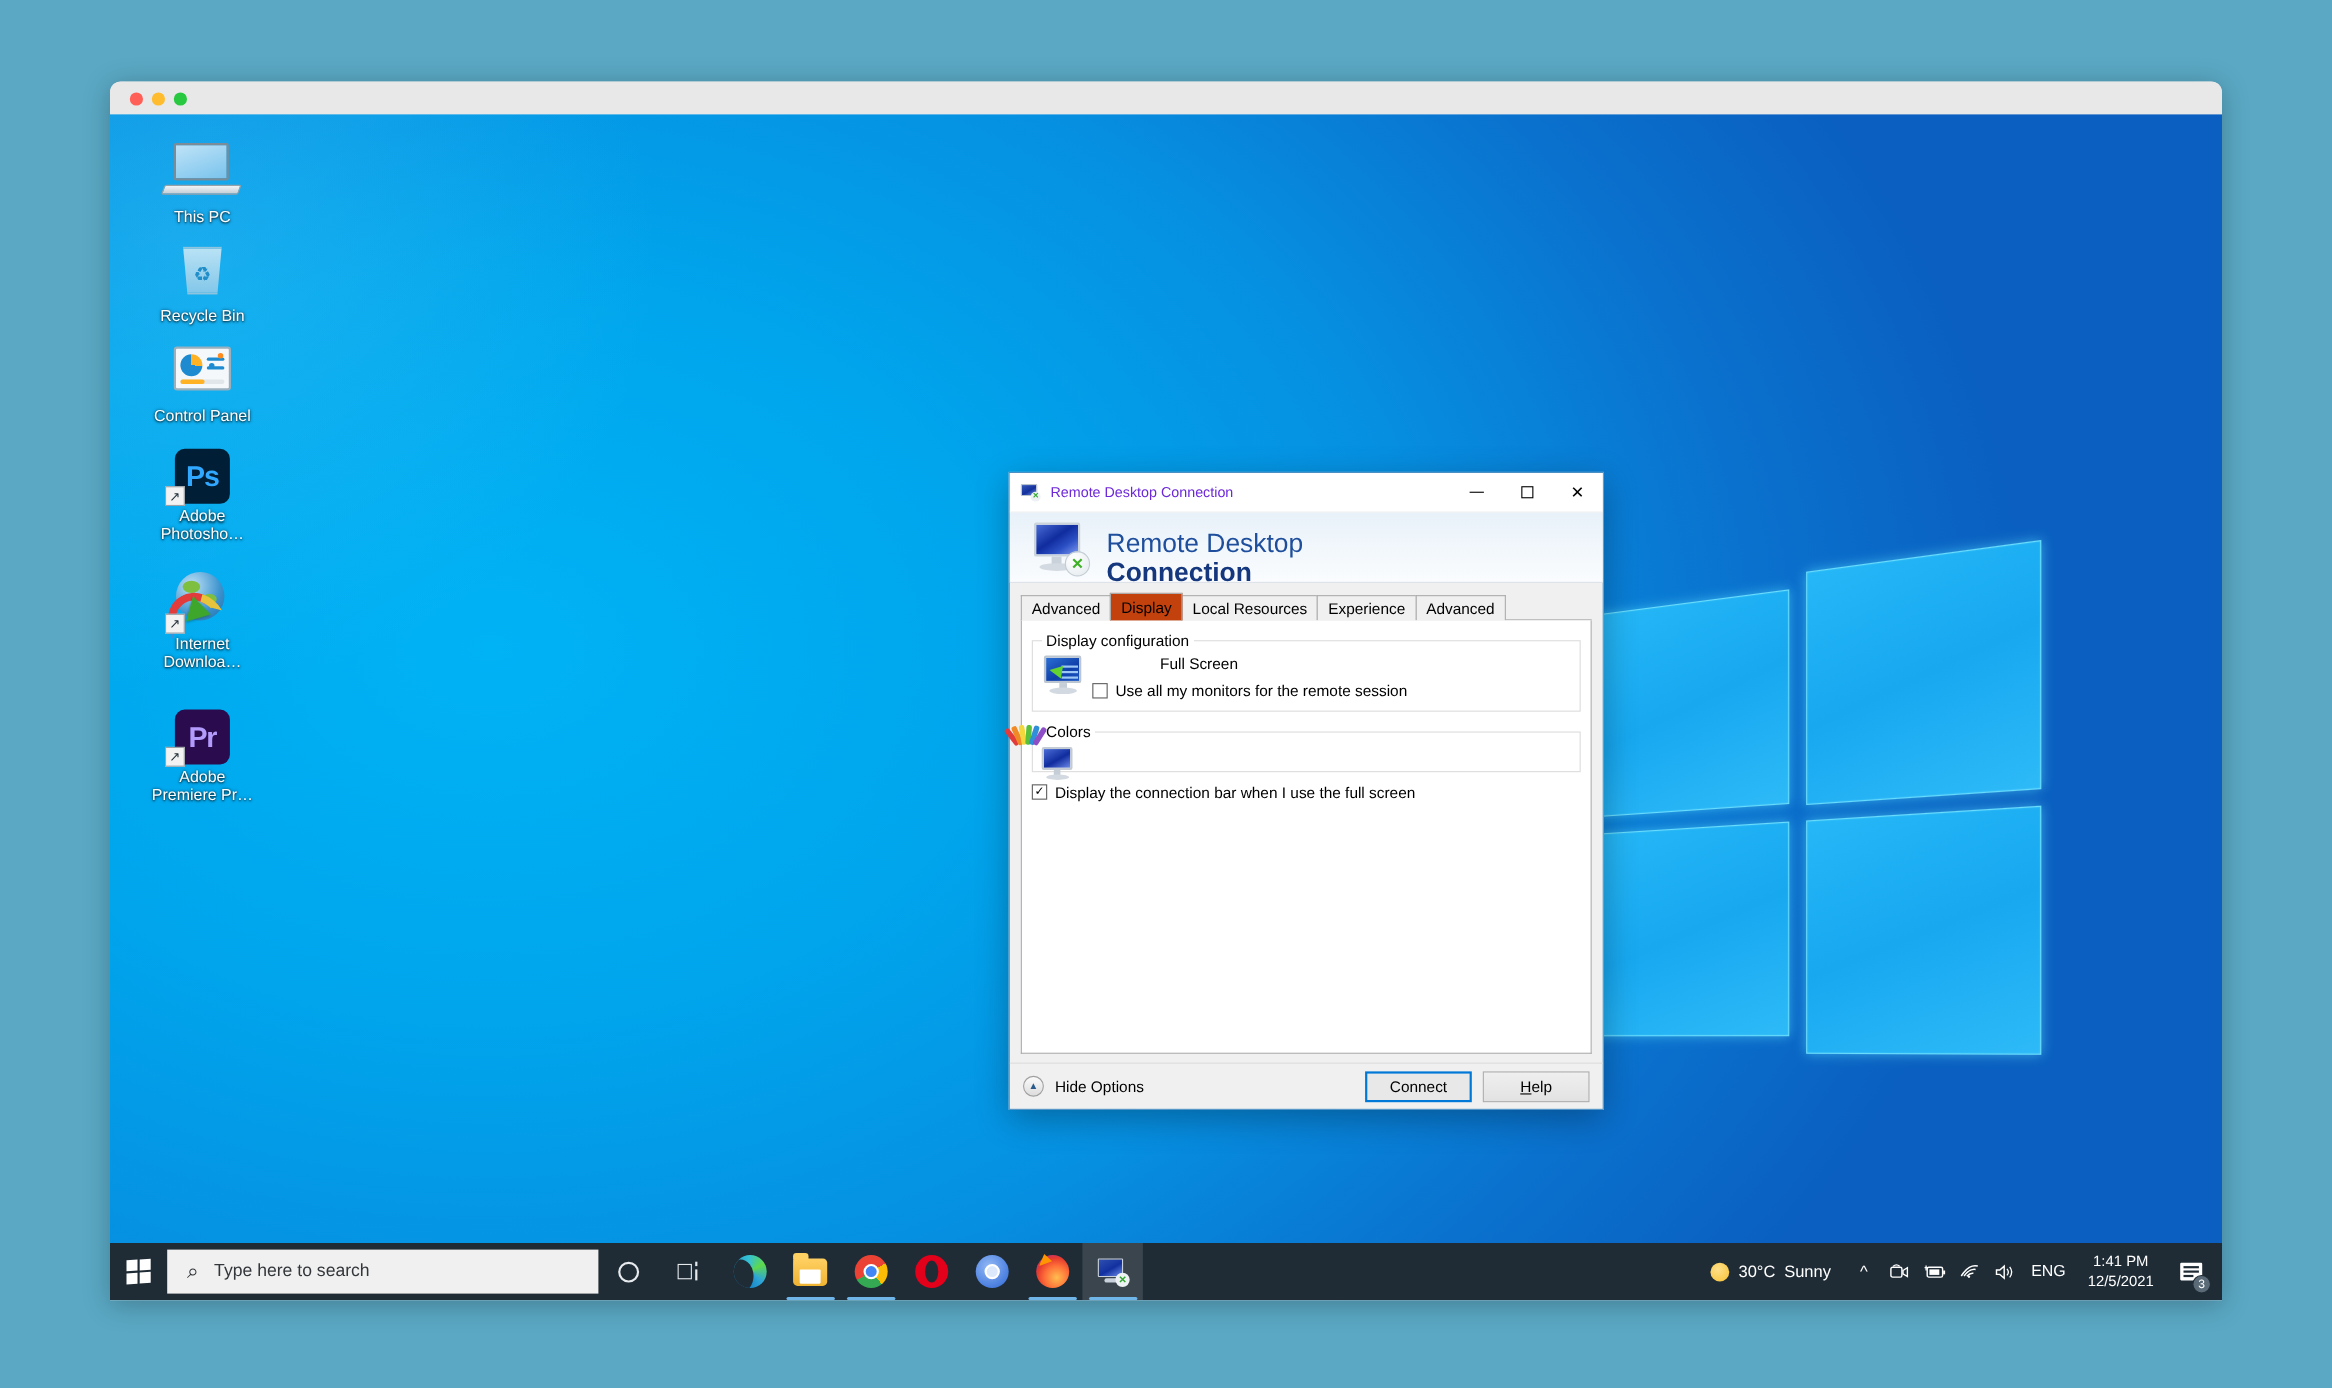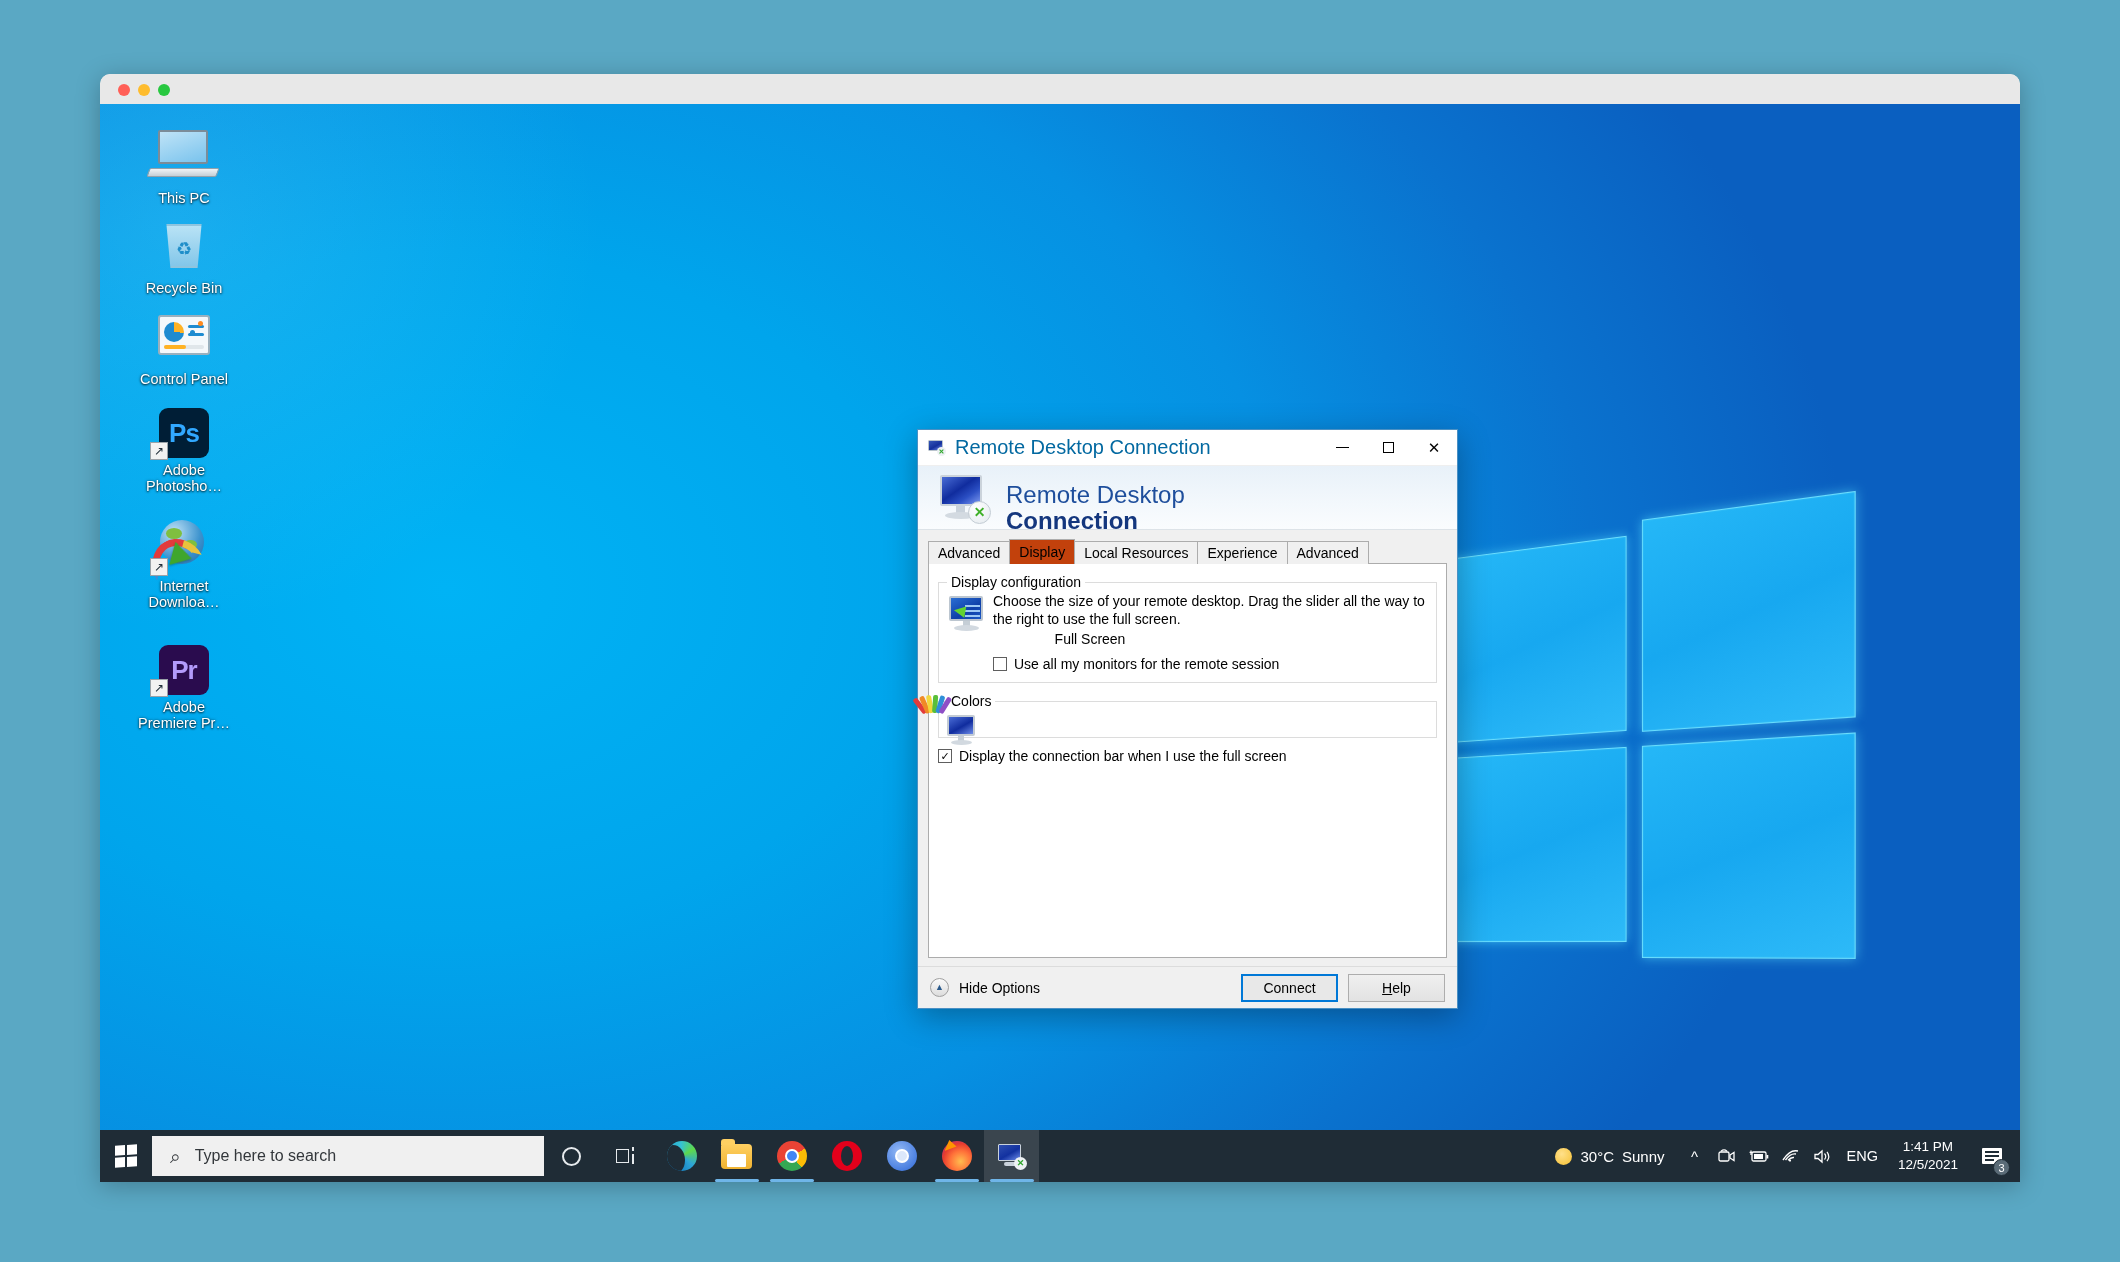--- a/index.html
+++ b/index.html
@@ -302,21 +302,21 @@
   #rdp-titlebar .tb-icon .m {
     position:absolute;left:0;top:0;width:15px;height:11px;border-radius:1px;
     background:linear-gradient(150deg,#3558B8,#14309C 55%,#7492EC);
     border:1px solid #B9C3CC;
   }
   #rdp-titlebar .tb-icon .b {
     position:absolute;right:0;bottom:0;width:9px;height:9px;border-radius:50%;
     background:#EDF1F4;color:#2FA62C;font-size:7px;font-weight:bold;
     display:flex;align-items:center;justify-content:center;line-height:1;
   }
-  #rdp-title-text { margin-left:9px; font-size:20px; color:#0369a1; }
+  #rdp-title-text { margin-left:9px; font-size:13px; color:#6d28d9; }
   .win-ctl {
     margin-left:0; width:46px; height:36px;
     display:flex;align-items:center;justify-content:center;
     cursor:pointer; color:#000; font-size:15px;
   }
   #win-ctls { margin-left:auto; display:flex; }
   .ctl-min { width:13px;height:1.5px;background:#000; }
   .ctl-max { width:11px;height:11px;border:1.4px solid #000; }
 
   #rdp-header {
@@ -634,21 +634,20 @@
                 <span class="sc">
                   <span class="ln" style="top:7px;  width:15px;"></span>
                   <span class="ln" style="top:12px; width:15px;"></span>
                   <span class="ln" style="top:17px; width:15px;"></span>
                 </span>
                 <span class="arrow">◀</span>
                 <span class="neck"></span><span class="base"></span>
               </span>
             </div>
             <div style="flex:1;">
-              <div class="desc">Choose the size of your remote desktop. Drag the slider all the way to the right to use the full screen.</div>
 
               <div class="fullscreen-label" style="width:174px;">Full Screen</div>
 
               <div class="cbrow">
                 <span class="cbox"></span>
                 <span class="cblabel">Use all my monitors for the remote session</span>
               </div>
             </div>
           </div>
         </fieldset>

